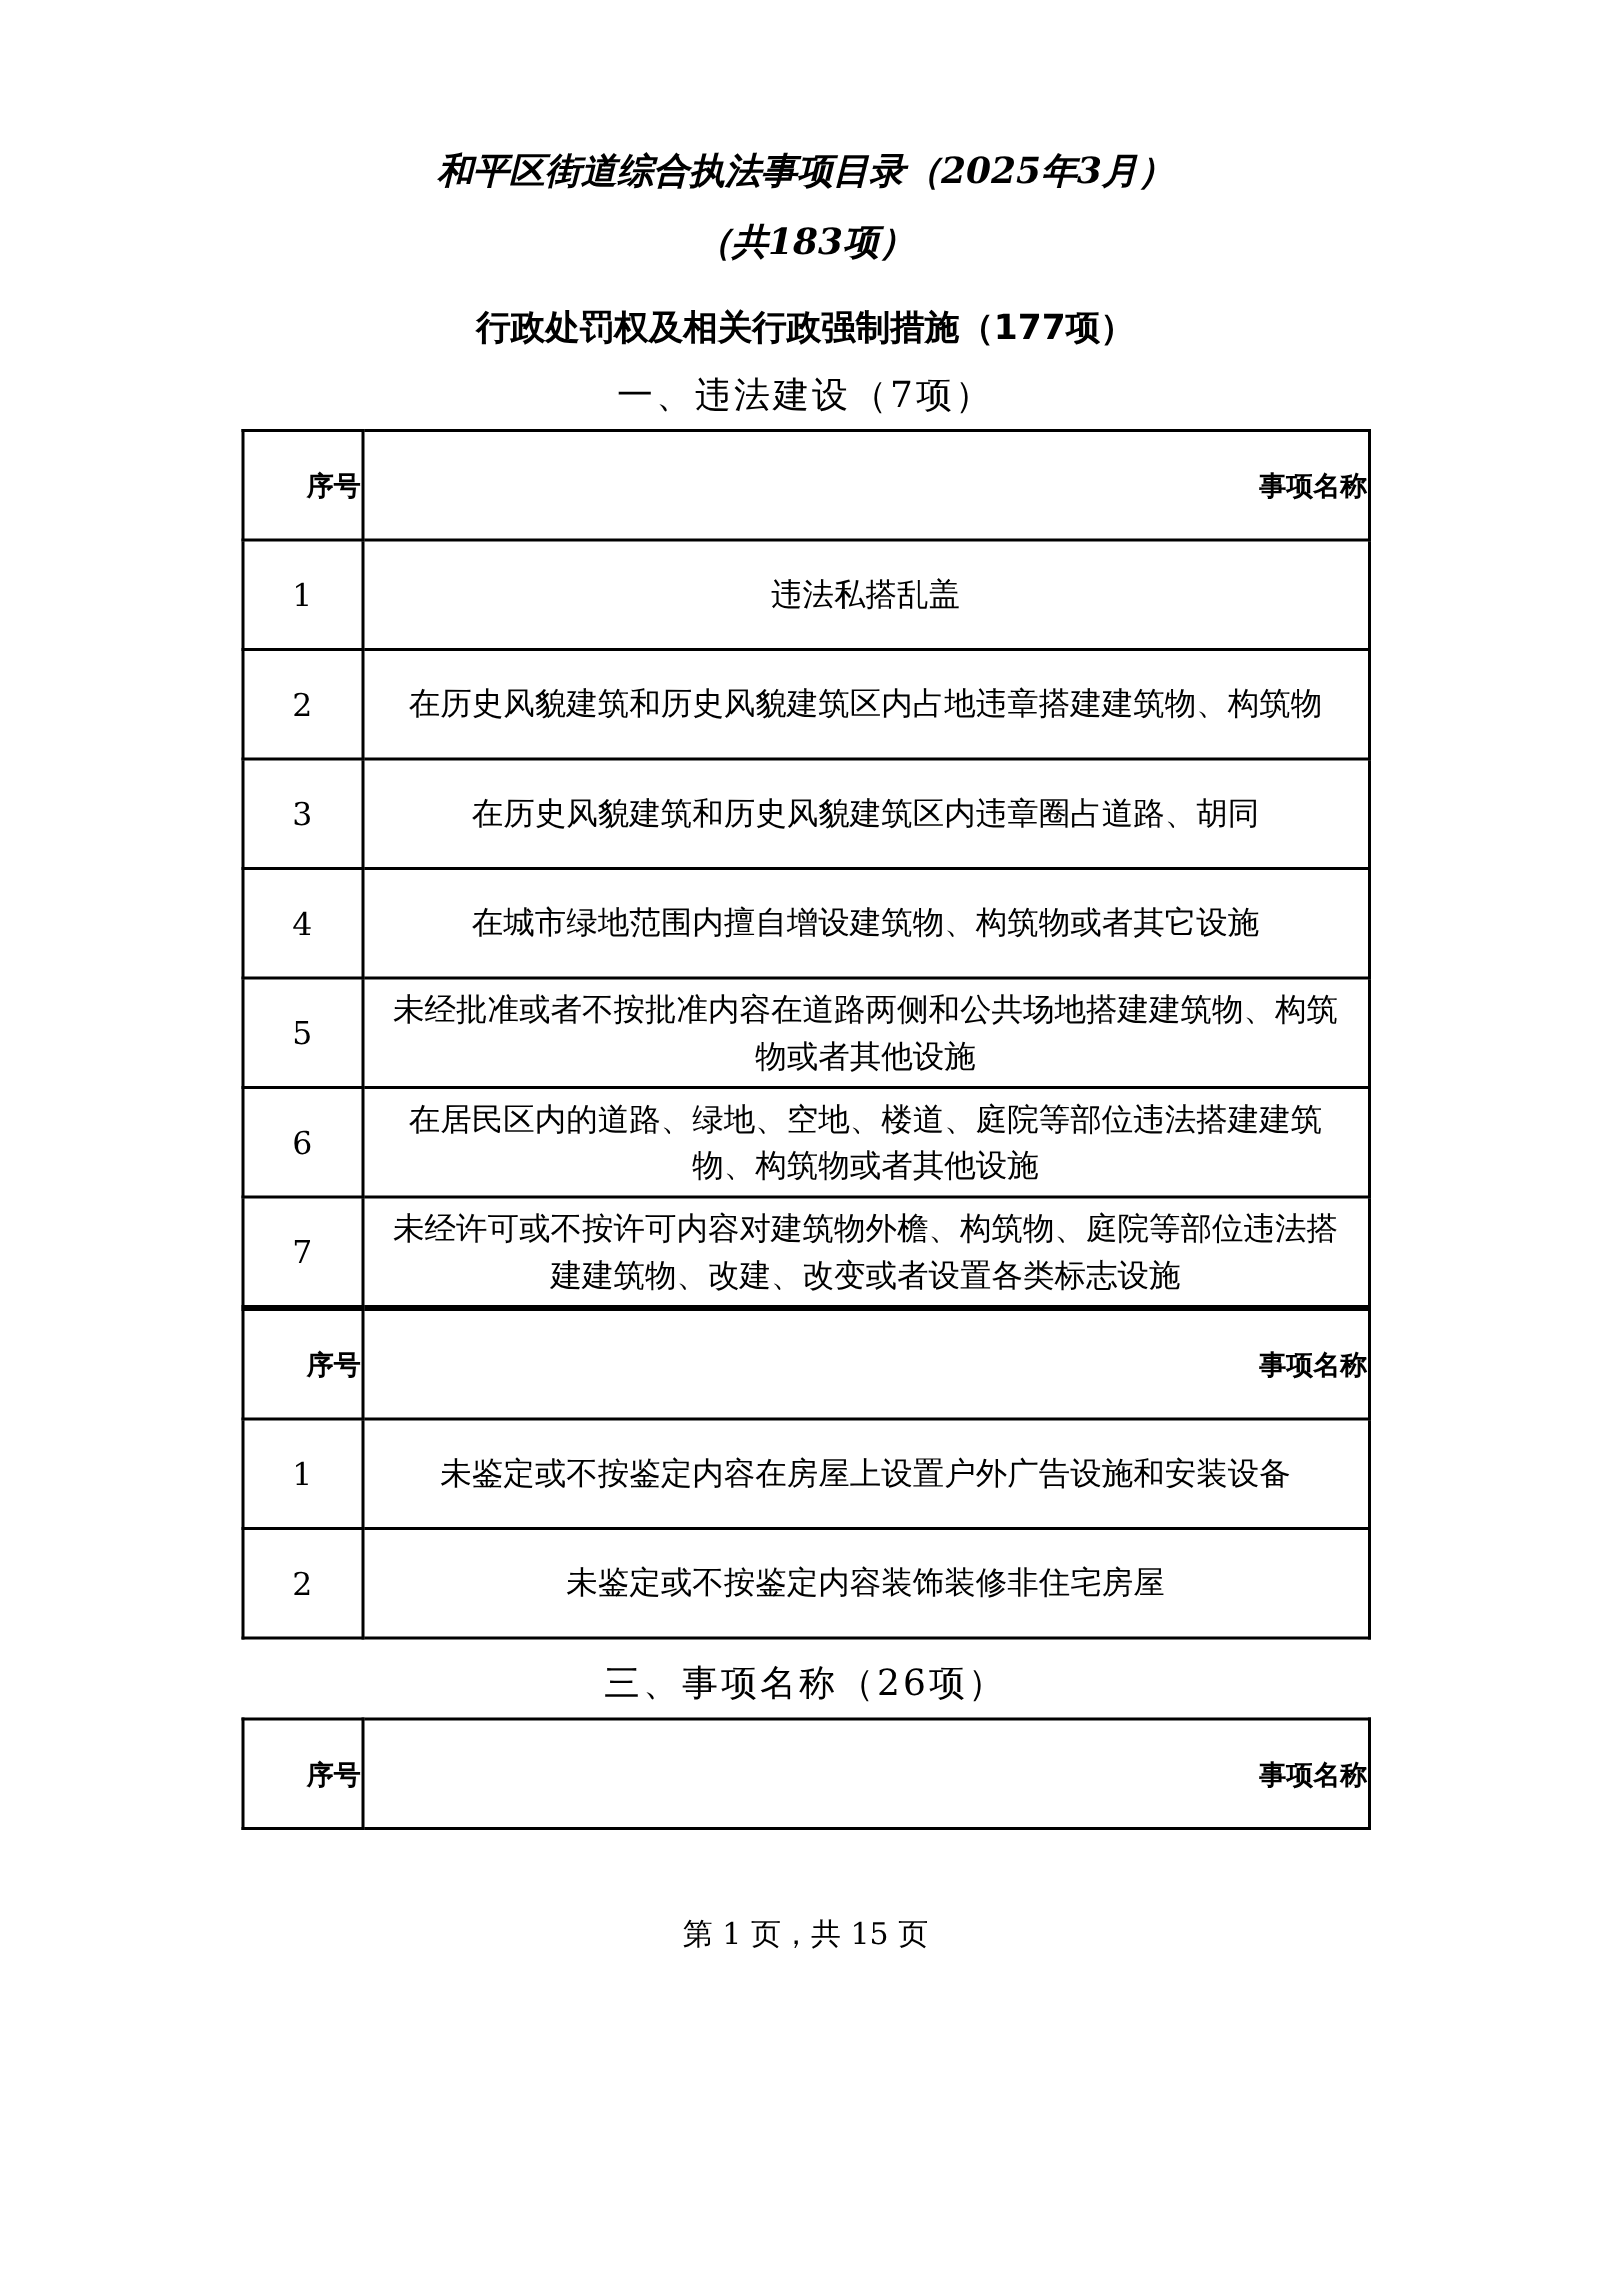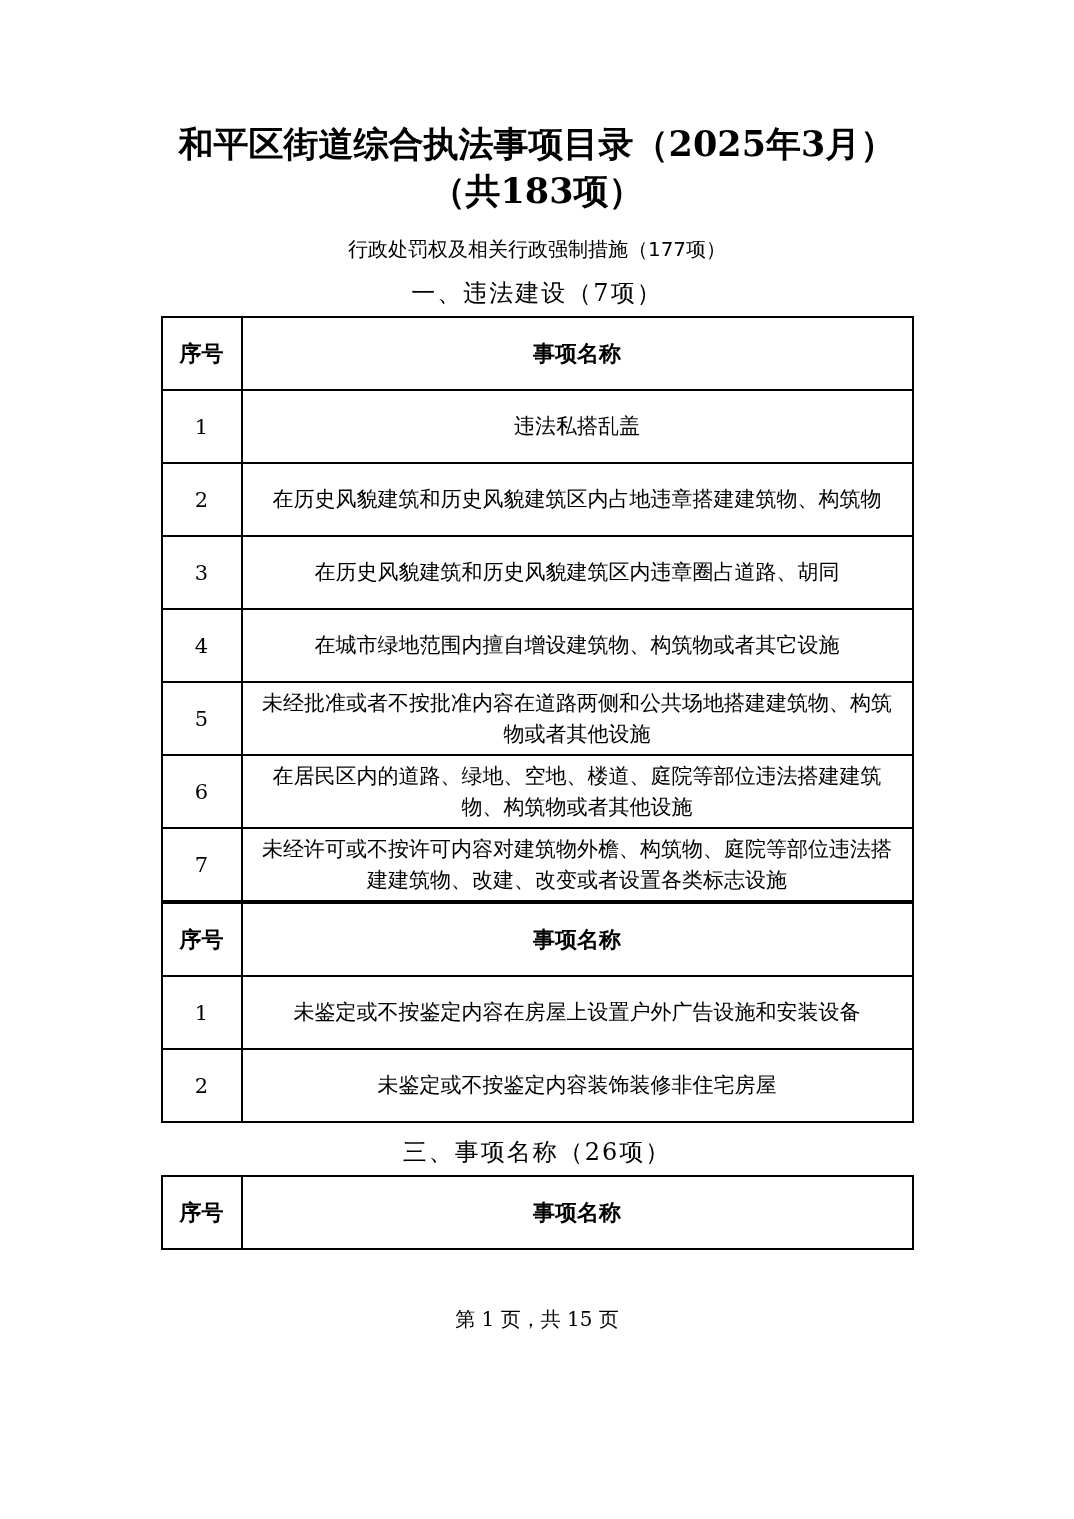--- a/index.html
+++ b/index.html
@@ -11,32 +11,33 @@
     font-family: "DejaVu Serif", "Liberation Serif", serif;
     position: relative;
     overflow: hidden;
   }
   .content {
     width: 753px;
     margin: 0 auto;
   }
   .doc-title {
     margin: 0;
-    padding-top: 120px;
+    padding-top: 90px;
     text-align: center;
-    font-size: 35px;
+    font-size: 24px;
     font-weight: bold;
     line-height: 47px;
+    font-style: italic;
   }
   .doc-title .title-line { display: block; }
   .doc-subtitle {
     margin: 20px 0 0 0;
     text-align: center;
-    font-size: 20px;
-    font-weight: normal;
+    font-size: 23px;
+    font-weight: bold;
     line-height: 30px;
     font-family: "DejaVu Sans", "Liberation Sans", sans-serif;
   }
   .section-title {
     margin: 14px 0 8px 0;
     text-align: center;
     font-size: 24px;
     line-height: 30px;
     letter-spacing: 2px;
   }
@@ -46,23 +47,23 @@
     width: 753px;
     table-layout: fixed;
   }
   .items-table th, .items-table td {
     border: 2px solid #000000;
     box-sizing: border-box;
     vertical-align: middle;
   }
   .items-table th {
     height: 73px;
-    font-size: 22px;
+    font-size: 18px;
     font-weight: bold;
-    text-align: center;
+    text-align: right;
     padding: 0;
   }
   .items-table td { height: 73px; font-size: 21px; }
   .col-no { width: 80px; }
   td.no-cell { text-align: center; }
   td.name-cell {
     text-align: center;
     padding: 4px 10px;
     line-height: 31px;
   }

